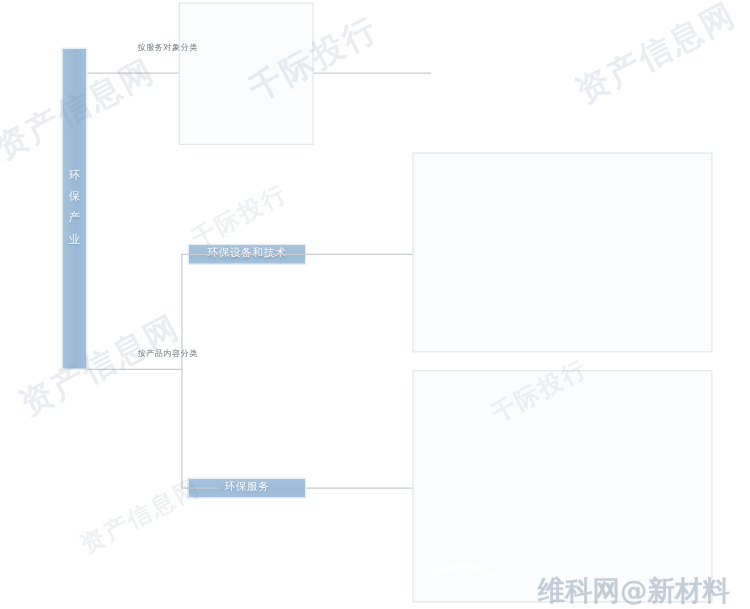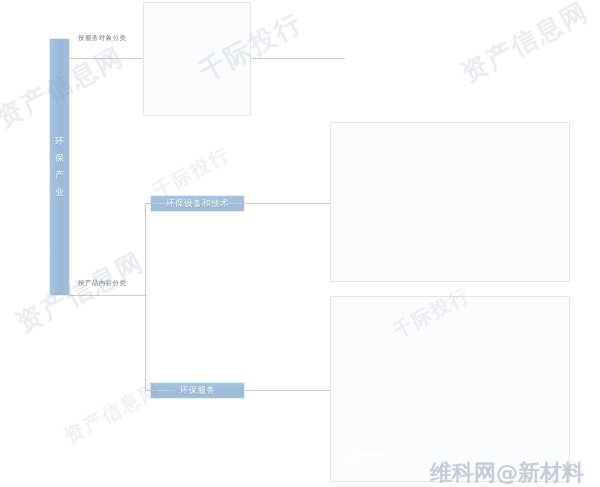--- a/index.html
+++ b/index.html
@@ -52,20 +52,21 @@
   .root span{display:block;}
 
   
   .blabel{
     position:absolute;
     font-size:6.5px;
     color:#6f7780;
     letter-spacing:.4px;
     white-space:nowrap;
     z-index:4;
+    margin-left:32px;
   }
 
   
   .ln{position:absolute;background:#c9ccd1;z-index:1;}
   .ln.h{height:1px;}
   .ln.v{width:1px;}
 
   
   .panel{
     position:absolute;

